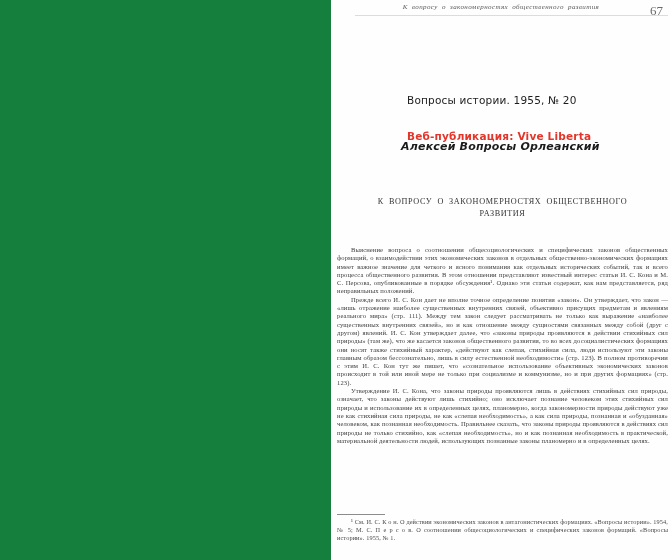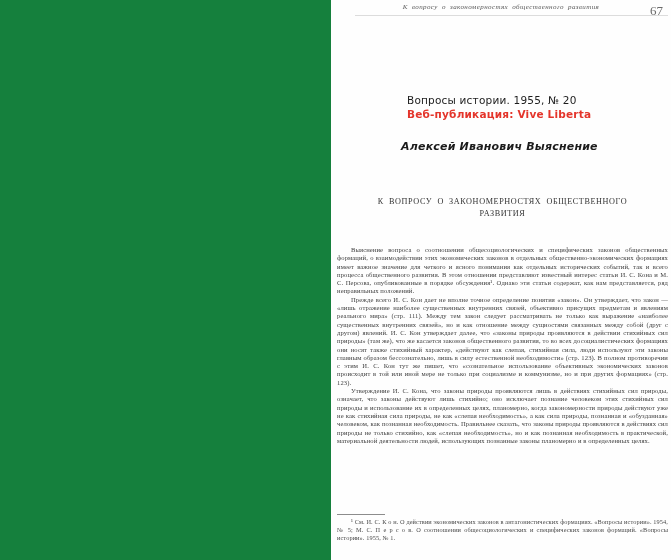--- a/index.html
+++ b/index.html
@@ -61,20 +61,21 @@
   .journal-line {
     font-size: 10.5px;
     line-height: 14px;
     letter-spacing: 0.2px;
   }
   .webpub-line {
     font-size: 10.5px;
     line-height: 15px;
     font-weight: bold;
     letter-spacing: 0.2px;
+    margin-top: 22px;
   }
   .author-line {
     position: absolute;
     left: 70px;
     top: 140px;
     font-family: "DejaVu Sans", sans-serif;
     font-size: 11px;
     font-weight: bold;
     font-style: italic;
     color: #1c1c1c;
@@ -139,21 +140,21 @@
 
     <div class="page-number">67</div>
 
     <div class="header-rule"></div>
 
     <div class="meta-block">
       <div class="journal-line">Вопросы истории. 1955, № 20</div>
       <div class="webpub-line" style="color: rgb(228, 53, 43);">Веб-публикация: Vive Liberta</div>
     </div>
 
-    <div class="author-line">Алексей Иванович Выяснение</div>
+    <div class="author-line">Алексей Вопросы Орлеанский</div>
 
     <div class="article-title">К ВОПРОСУ О ЗАКОНОМЕРНОСТЯХ ОБЩЕСТВЕННОГО РАЗВИТИЯ</div>
 
     <div class="body-text">
       <p>Выяснение вопроса о соотношении общесоциологических и специфических законов общественных формаций, о взаимодействии этих экономических законов в отдельных общественно-экономических формациях имеет важное значение для четкого и ясного понимания как отдельных исторических событий, так и всего процесса общественного развития. В этом отношении представляют известный интерес статьи И. С. Кона и М. С. Персова, опубликованные в порядке обсуждения¹. Однако эти статьи содержат, как нам представляется, ряд неправильных положений.</p>
       <p>Прежде всего И. С. Кон дает не вполне точное определение понятия «закон». Он утверждает, что закон — «лишь отражение наиболее существенных внутренних связей, объективно присущих предметам и явлениям реального мира» (стр. 111). Между тем закон следует рассматривать не только как выражение «наиболее существенных внутренних связей», но и как отношение между сущностями связанных между собой (друг с другом) явлений. И. С. Кон утверждает далее, что «законы природы проявляются в действии стихийных сил природы» (там же), что же касается законов общественного развития, то во всех досоциалистических формациях они носят также стихийный характер, «действуют как слепая, стихийная сила, люди используют эти законы главным образом бессознательно, лишь в силу естественной необходимости» (стр. 123). В полном противоречии с этим И. С. Кон тут же пишет, что «сознательное использование объективных экономических законов происходит в той или иной мере не только при социализме и коммунизме, но и при других формациях» (стр. 123).</p>
       <p>Утверждение И. С. Кона, что законы природы проявляются лишь в действиях стихийных сил природы, означает, что законы действуют лишь стихийно; оно исключает познание человеком этих стихийных сил природы и использование их в определенных целях, планомерно, когда закономерности природы действуют уже не как стихийная сила природы, не как «слепая необходимость», а как сила природы, познанная и «обузданная» человеком, как познанная необходимость. Правильнее сказать, что законы природы проявляются в действиях сил природы не только стихийно, как «слепая необходимость», но и как познанная необходимость в практической, материальной деятельности людей, использующих познанные законы планомерно и в определенных целях.</p>
     </div>
 
     <div class="footnote-rule"></div>

